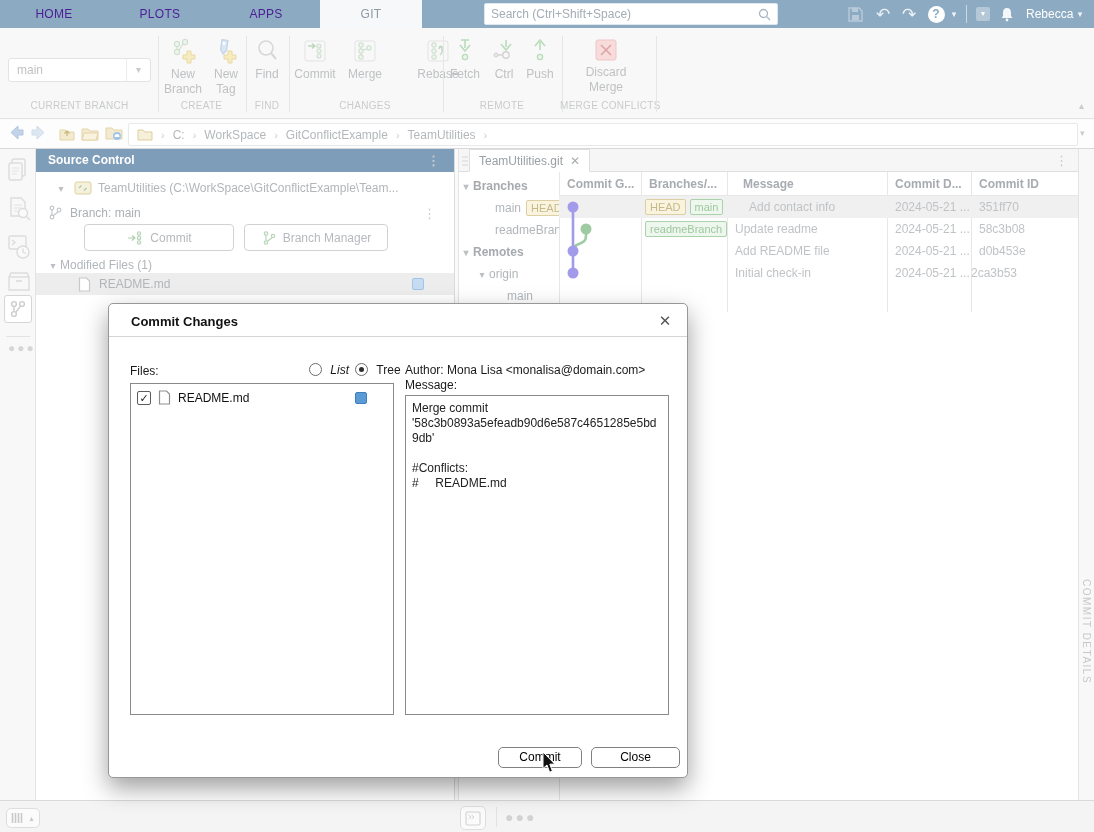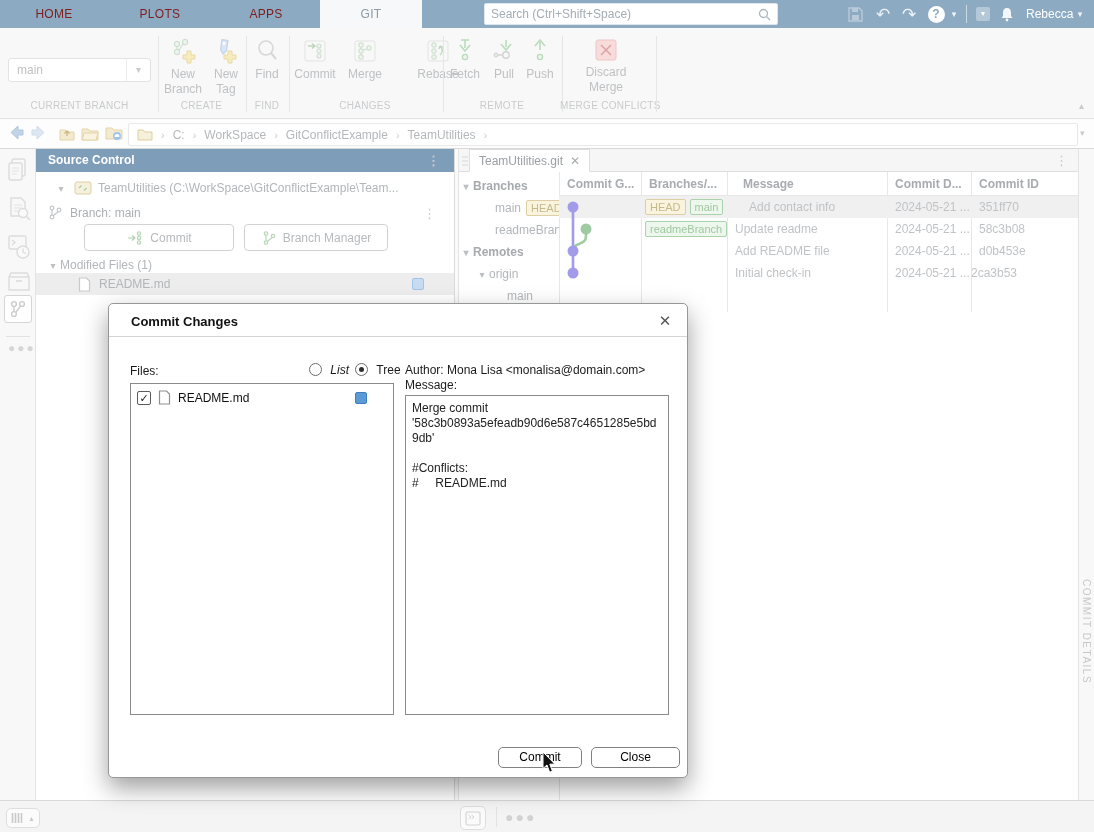--- a/index.html
+++ b/index.html
@@ -2,21 +2,21 @@
 <html><head>
 <meta charset="utf-8">
 <style>
   * { margin:0; padding:0; box-sizing:border-box; }
   html,body { width:1094px; height:832px; overflow:hidden;
     font-family:"Liberation Sans", sans-serif; background:#fafafa; }
 
   
   .titlebar { position:absolute; top:0; left:0; width:1094px; height:28px; background:#8cabc2; }
   .ttab { position:absolute; top:0; height:28px; line-height:28px; text-align:center;
-    color:#7f1d1d; font-size:12px; letter-spacing:.3px; cursor:default; }
+    color:#4c1d95; font-size:12px; letter-spacing:.3px; cursor:default; }
   .ttab.active { background:#f6f8f9; color:#8d99a3; }
   .searchbox { position:absolute; left:484px; top:3px; width:294px; height:22px; background:#fff;
     border:1px solid #dfe6ec; border-radius:2px; display:flex; align-items:center; padding:0 6px; }
   .searchbox input { border:none; outline:none; flex:1; font-size:12px; color:#555;
     font-family:"Liberation Sans",sans-serif; background:transparent; }
   .searchbox input::placeholder { color:#a3adb5; }
   .tb-ico { position:absolute; top:0; height:28px; display:flex; align-items:center;
     justify-content:center; color:#f0f4f8; font-size:15px; }
   .tb-divider { position:absolute; top:5px; width:1px; height:18px; background:rgba(255,255,255,.55); }
   .username { position:absolute; top:0; height:28px; line-height:28px; color:#fff; font-size:12px; }
@@ -250,21 +250,21 @@
     </svg>
     <span>Fetch</span>
   </div>
   <div class="rib-btn" style="left:488px;top:10px;width:32px;">
     <svg class="ric" width="26" height="26" viewBox="0 0 26 26">
       <path d="M15 2 L15 9 M10 6 L15 12 L20 6" stroke="#b9dcba" stroke-width="1.6" fill="none"></path>
       <circle cx="15" cy="17" r="3.2" fill="none" stroke="#d2d2d2" stroke-width="1.4"></circle>
       <circle cx="5" cy="17" r="2" fill="#e8e8e8" stroke="#d2d2d2" stroke-width="1"></circle>
       <line x1="7" y1="17" x2="11.5" y2="17" stroke="#d2d2d2" stroke-width="1.4"></line>
     </svg>
-    <span>Pull</span>
+    <span>Ctrl</span>
   </div>
   <div class="rib-btn" style="left:522px;top:10px;width:36px;">
     <svg class="ric" width="24" height="26" viewBox="0 0 24 26">
       <path d="M12 12 L12 4 M7 8 L12 2 L17 8" stroke="#b9dcba" stroke-width="1.6" fill="none"></path>
       <circle cx="12" cy="19" r="2.6" fill="#eef5ee" stroke="#b9dcba" stroke-width="1.3"></circle>
     </svg>
     <span>Push</span>
   </div>
   <div class="rib-label" style="left:446px;width:112px;">REMOTE</div>
   <div class="rib-div" style="left:562px;"></div>

